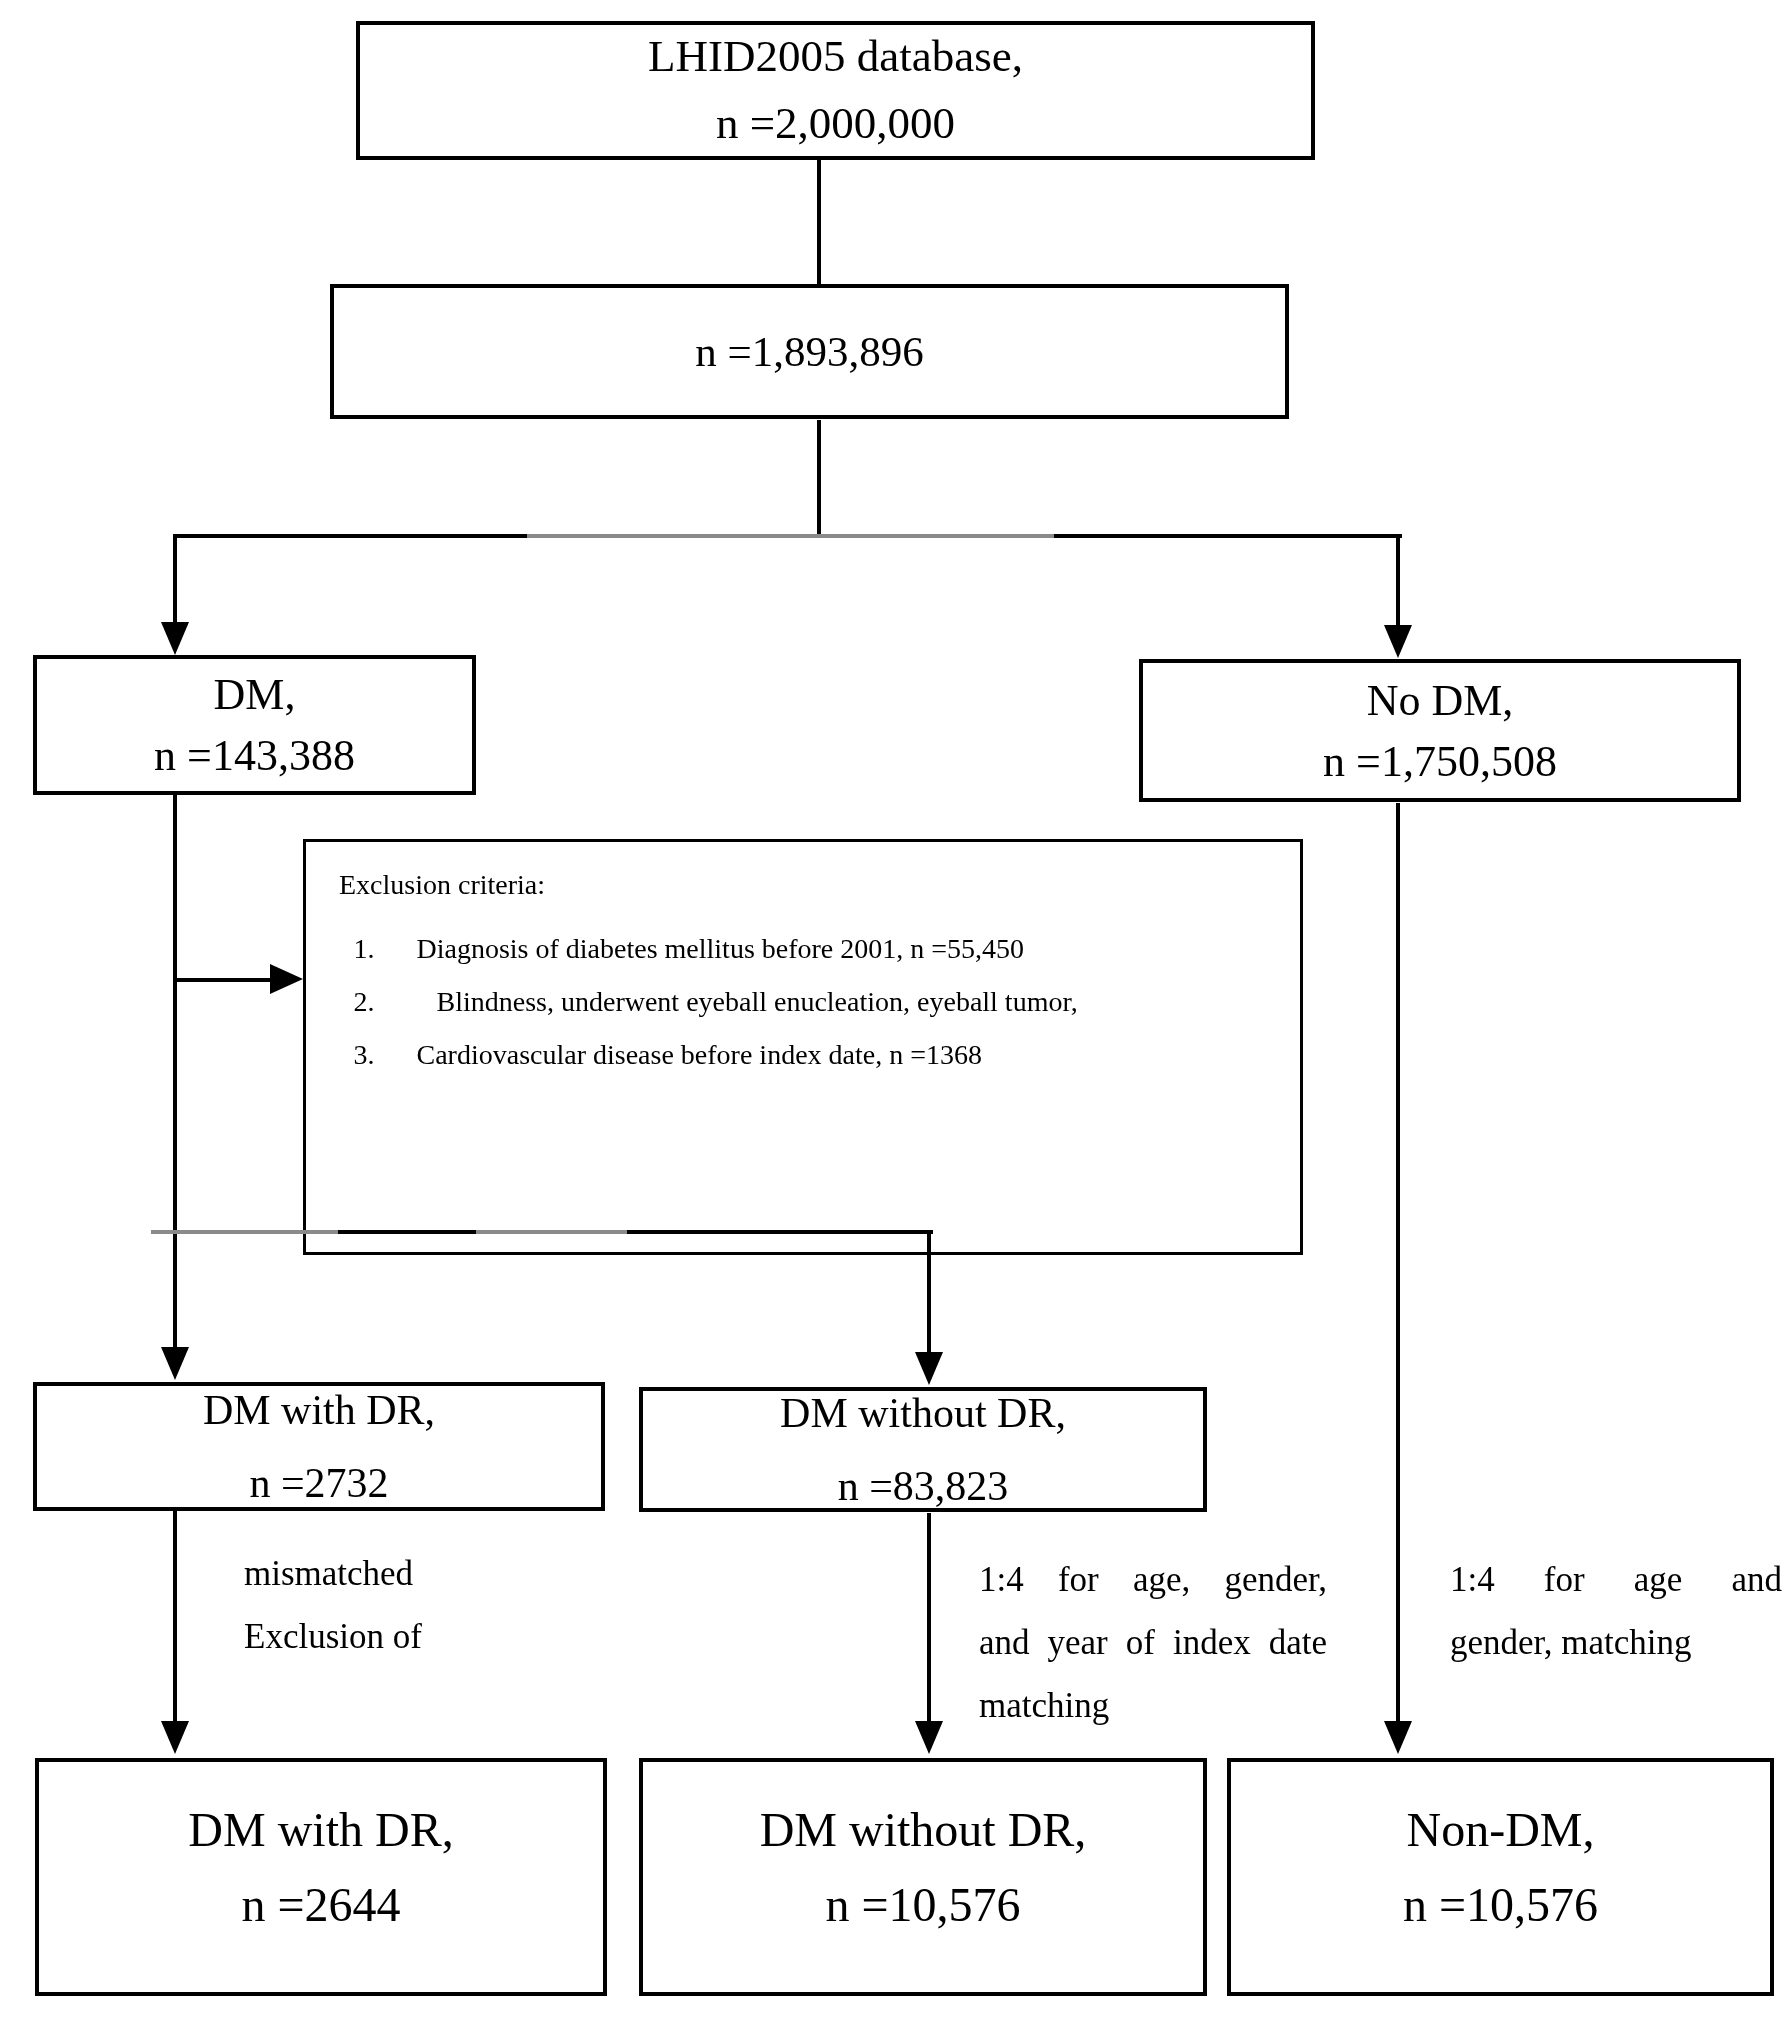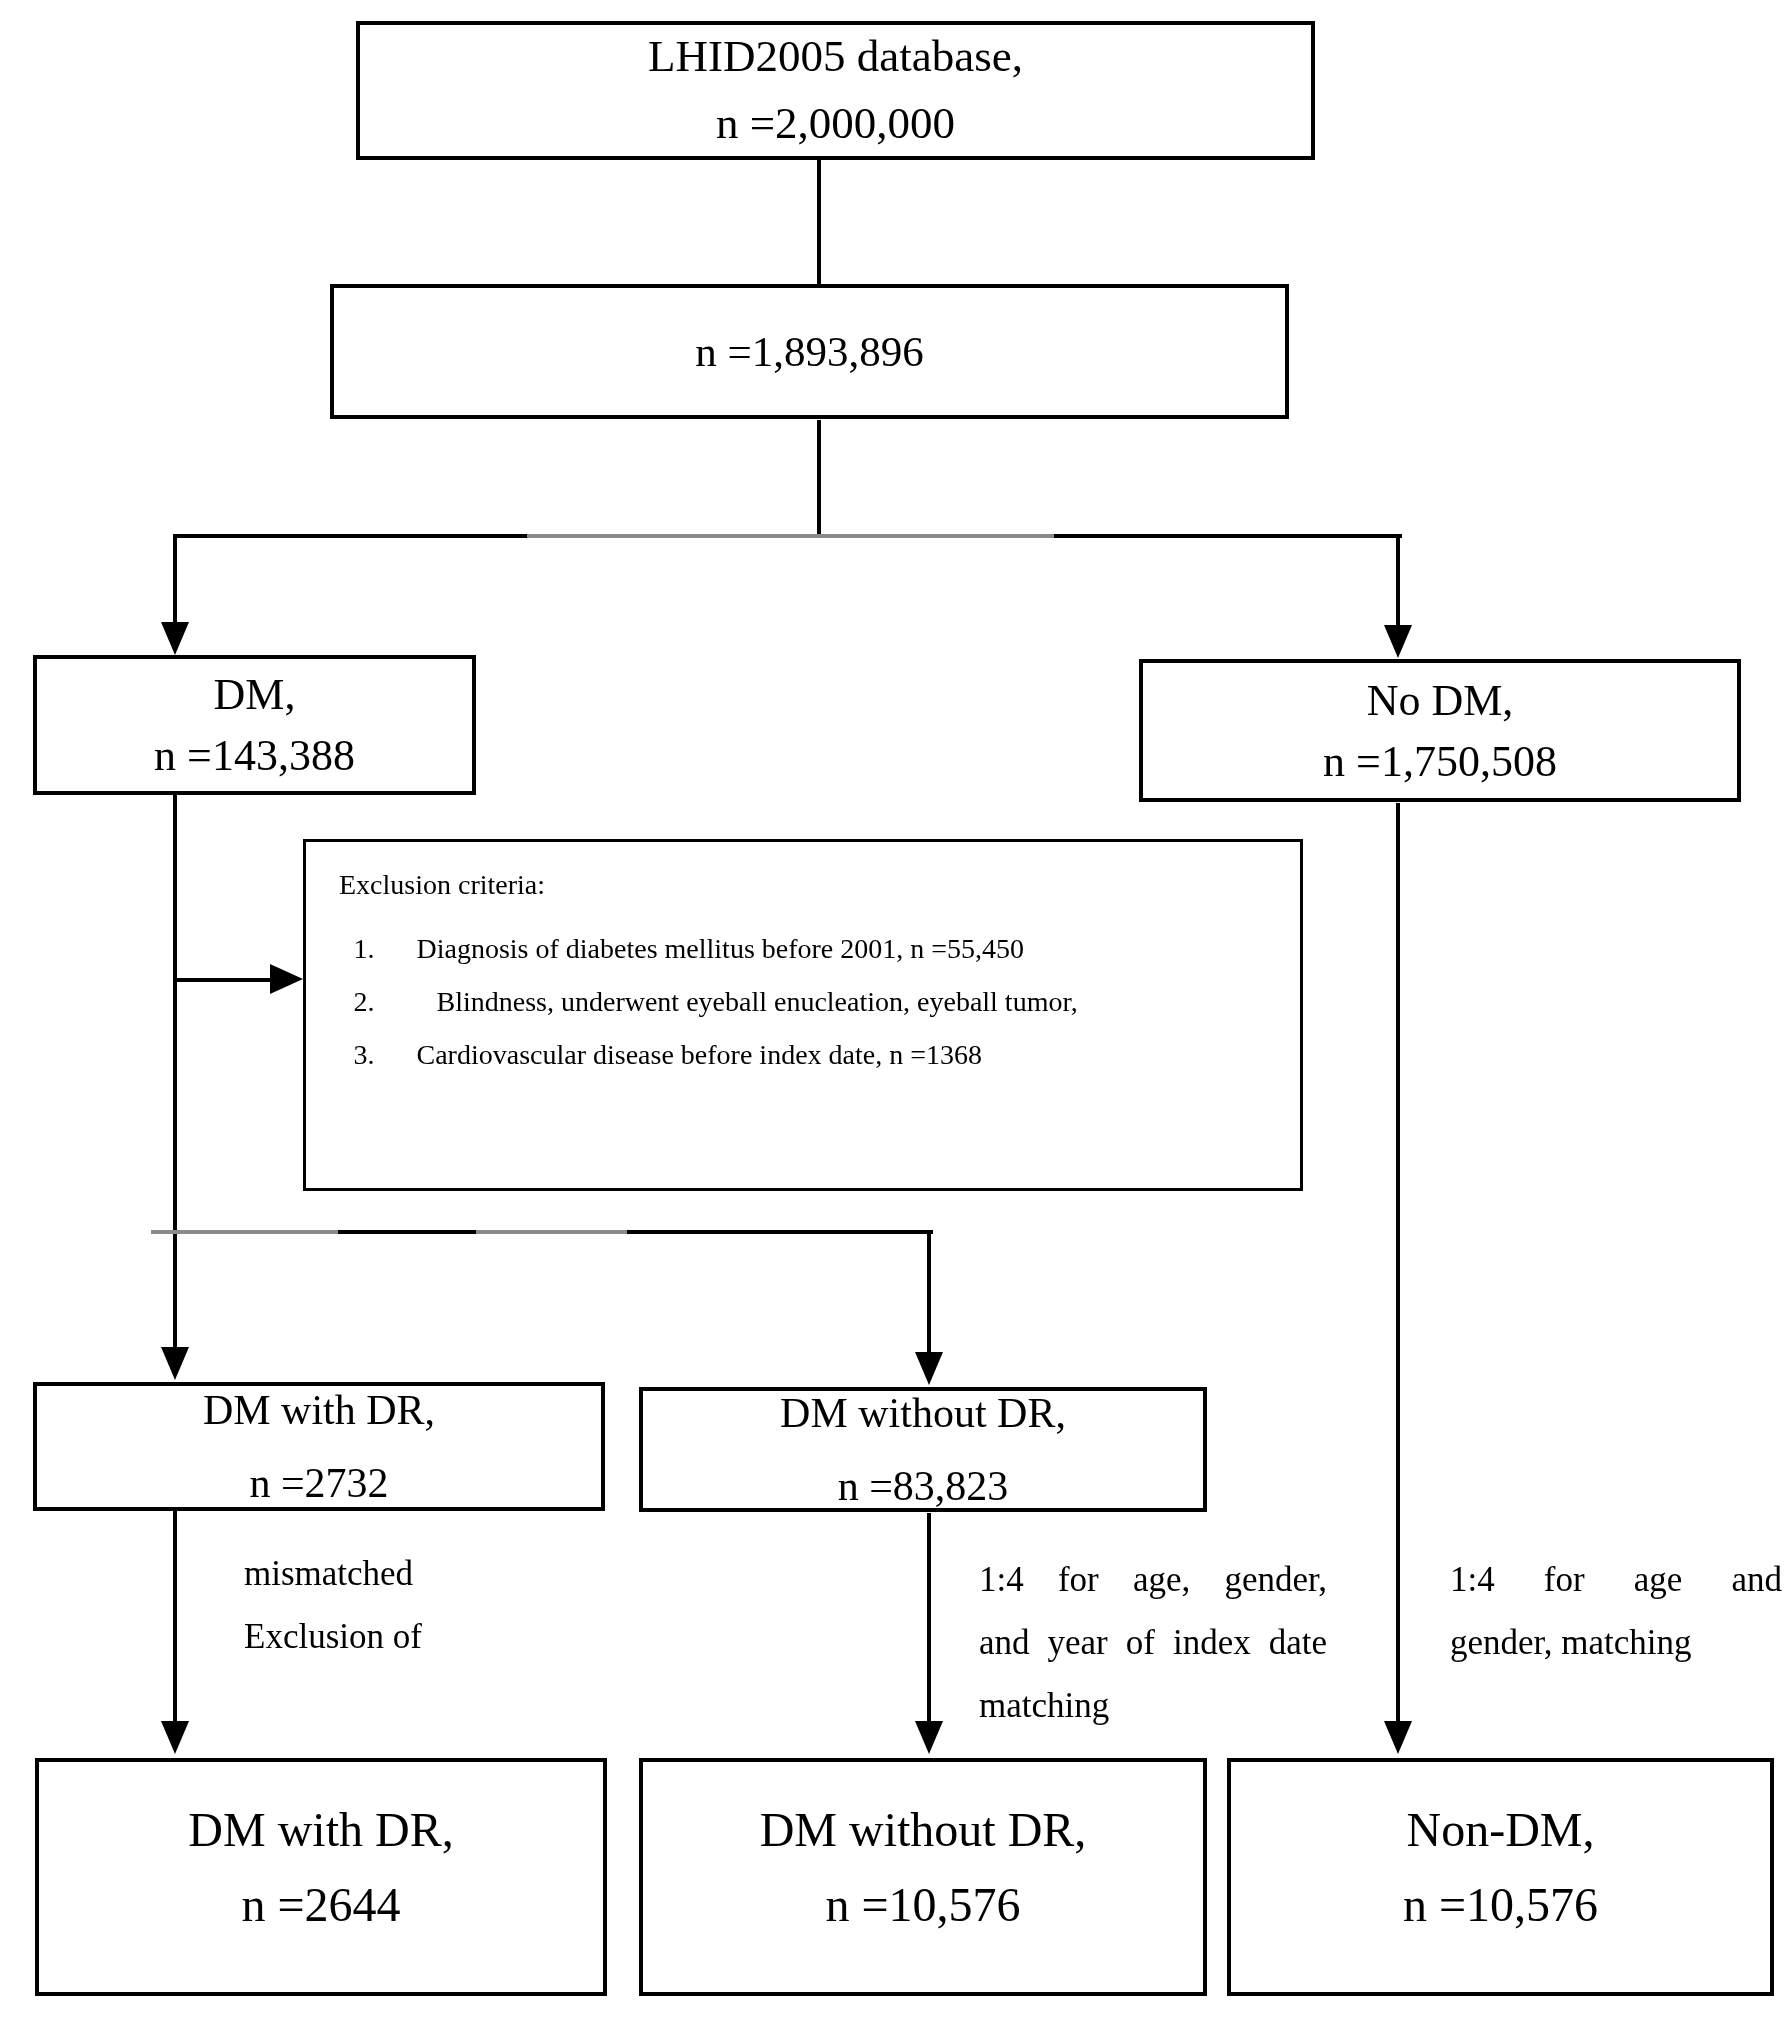--- a/index.html
+++ b/index.html
@@ -104,21 +104,21 @@
   <div class="box f-group" style="left:1139px;top:659px;width:602px;height:143px;">
     <div>No DM,</div>
     <div>n =1,750,508</div>
   </div>
 
   <div class="vl" style="left:173px;top:794px;width:3.6px;height:440px;"></div>
 
   <div class="hl" style="left:175px;top:978px;width:95px;height:3.6px;"></div>
   <div class="arrow-right" style="left:270px;top:964px;"></div>
 
-  <div class="box excl" style="left:303px;top:839px;width:1000px;height:352px;border-width:3.6px;">
+  <div class="box excl" style="left:303px;top:839px;width:1000px;height:416px;border-width:3.6px;">
     <span class="excl-title">Exclusion criteria:</span>
     <div class="excl-item first">
       <span class="excl-num">1.</span>
       <span class="excl-lines">
         <span class="excl-line">Diagnosis of diabetes mellitus before 2001, n =55,450</span>
       </span>
     </div>
     <div class="excl-item">
       <span class="excl-num">2.</span>
       <span class="excl-lines">

